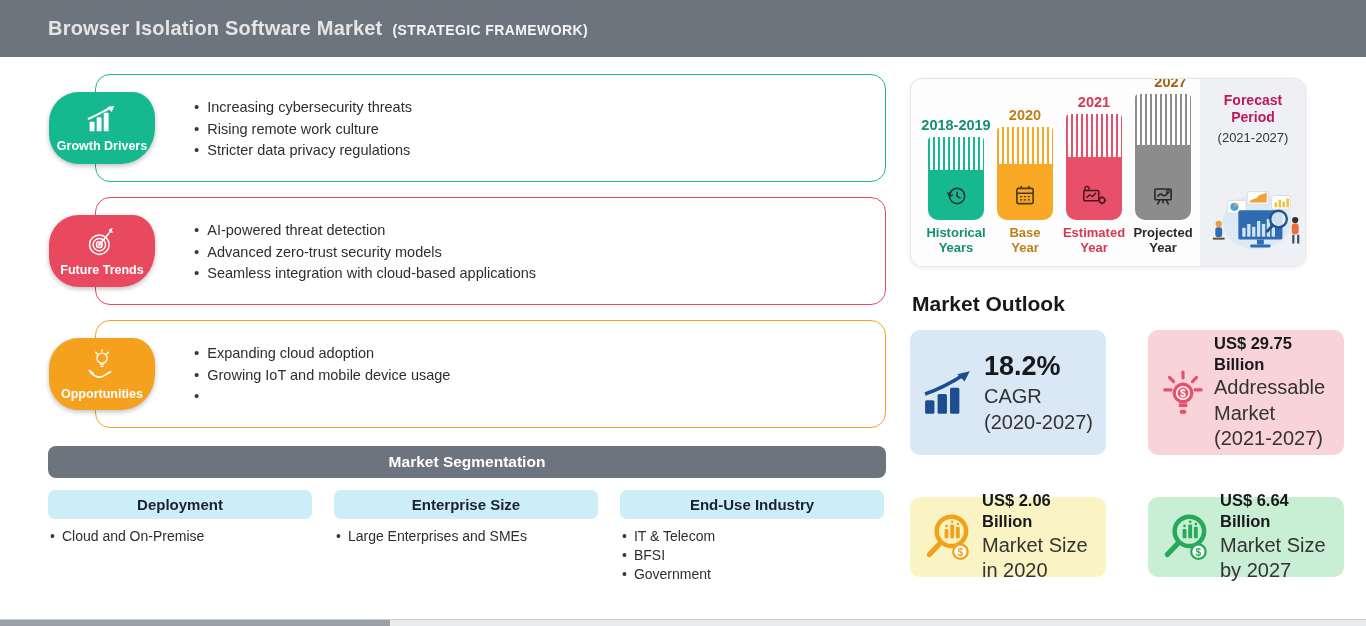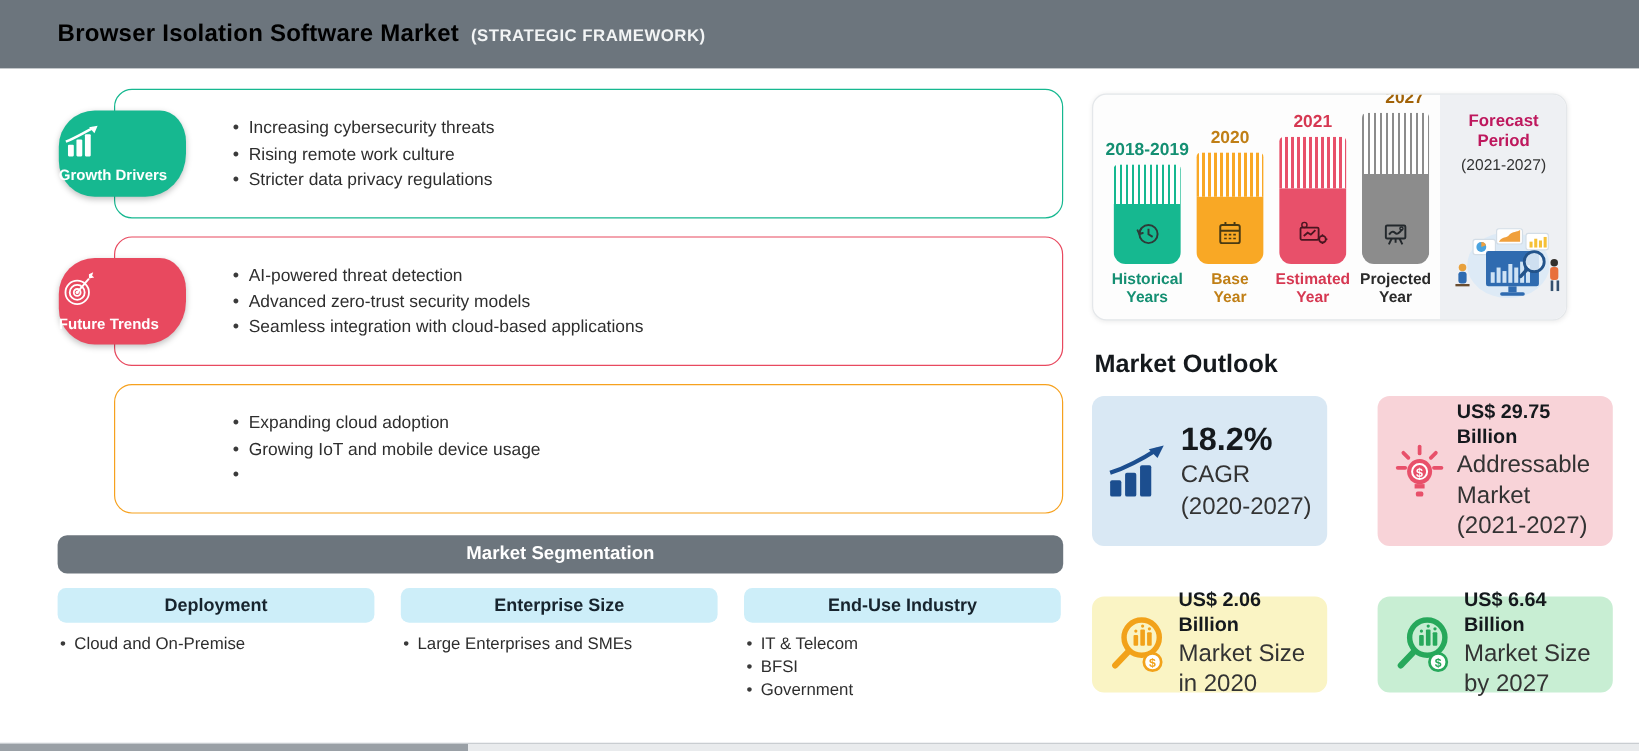--- a/index.html
+++ b/index.html
@@ -2,41 +2,41 @@
 <html><head>
 <meta charset="utf-8">
 <style>
   * { margin:0; padding:0; box-sizing:border-box; }
   html,body { width:1366px; height:626px; overflow:hidden; }
   body { font-family:"Liberation Sans", sans-serif; background:#ffffff; position:relative; }
 
   
   .header { height:57px; background:#6c757d; display:flex; align-items:center; padding:0 34px 0 48px; }
   .title-wrap { display:flex; align-items:baseline; gap:10px; }
-  .page-title { color:#000000; font-size:20px; font-weight:700; letter-spacing:0.2px; }
+  .page-title { color:#e5e5e5; font-size:20px; font-weight:700; letter-spacing:0.2px; }
   .page-subtitle { color:#f2f4f5; font-size:14px; font-weight:600; letter-spacing:0.4px; }
   .logo { margin-left:auto; color:#fff; padding-right:16px; }
   .logo-row { position:relative; display:flex; align-items:center; }
   .logo-the { writing-mode:vertical-rl; transform:rotate(180deg); font-size:9px; font-weight:700; letter-spacing:1px; margin-right:2px; line-height:1; }
   .logo-insight { font-size:26px; font-weight:700; letter-spacing:1px; line-height:1; }
   .logo-glass { position:absolute; right:-16px; top:-14px; }
   .logo-partners { text-align:right; font-size:13px; font-weight:700; margin-top:-4px; margin-right:-6px; letter-spacing:0.5px; }
 
   
   .content { position:absolute; left:0; top:57px; right:0; bottom:7px; }
   .left-col  { position:absolute; left:48px;  top:17px; width:838px; }
   .right-col { position:absolute; left:910px; top:17px; width:410px; }
 
   
   .framework-box { position:relative; margin-left:47px; width:791px; height:108px;
     border:1.6px solid #999; border-radius:15px; display:flex; flex-direction:column;
     justify-content:center; padding-left:98px; margin-bottom:15px; background:#fff; }
   .badge { position:absolute; left:-47px; top:50%; transform:translateY(-50%);
     width:106px; height:72px; border-radius:30px 22px 34px 30px / 30px 26px 36px 30px;
-    display:flex; flex-direction:column; align-items:flex-start; justify-content:center;
+    display:flex; flex-direction:column; align-items:center; justify-content:center;
     color:#fff; box-shadow:0 2px 5px rgba(0,0,0,0.25); z-index:2; }
   .badge-label { font-size:12.5px; font-weight:700; margin-top:1px; }
   .points { list-style:none; }
   .points li { display:flex; align-items:baseline; font-size:14.5px; color:#2e2e2e; margin:4.5px 0; }
   .points .dot { margin-right:8px; font-size:15px; color:#3a3a3a; }
 
   
   .seg-bar { margin-top:18px; width:838px; height:32px; background:#6c757d; border-radius:8px;
     color:#fff; font-size:15.5px; font-weight:700; display:flex; align-items:center; justify-content:center; }
   .seg-cols { display:flex; gap:22px; margin-top:12px; }
@@ -151,20 +151,39 @@
             <span>Advanced zero-trust security models</span>
           </li>
         <li>
             <span class="dot">•</span>
             <span>Seamless integration with cloud-based applications</span>
           </li>
       </ul>
     </section>
 
     <section class="framework-box" style="border-color: rgb(246, 161, 30);">
+      <div class="badge" style="background: rgb(246, 161, 30);">
+        <span class="badge-icon">
+          <svg width="34" height="34" viewBox="0 0 40 40">
+              <g stroke="#fff" stroke-width="1.6" fill="none">
+                <circle cx="20" cy="12" r="6"></circle>
+                <path d="M17.5 19h5"></path>
+                <path d="M18.2 21.6h3.6"></path>
+              </g>
+              <g stroke="#fff" stroke-width="1.4" stroke-linecap="round">
+                <line x1="20" y1="2" x2="20" y2="4.5"></line>
+                <line x1="12.5" y1="5" x2="14.3" y2="6.8"></line>
+                <line x1="27.5" y1="5" x2="25.7" y2="6.8"></line>
+              </g>
+              <path d="M7 29c4.5 5.5 11 6.5 15.5 3.5L30 28" stroke="#fff" stroke-width="2" fill="none" stroke-linecap="round"></path>
+              <path d="M5 26.5l4.5 3.5" stroke="#fff" stroke-width="2" stroke-linecap="round"></path>
+            </svg>
+        </span>
+        <span class="badge-label">Opportunities</span>
+      </div>
       <ul class="points">
         <li>
             <span class="dot">•</span>
             <span>Expanding cloud adoption</span>
           </li>
         <li>
             <span class="dot">•</span>
             <span>Growing IoT and mobile device usage</span>
           </li>
         <li>

